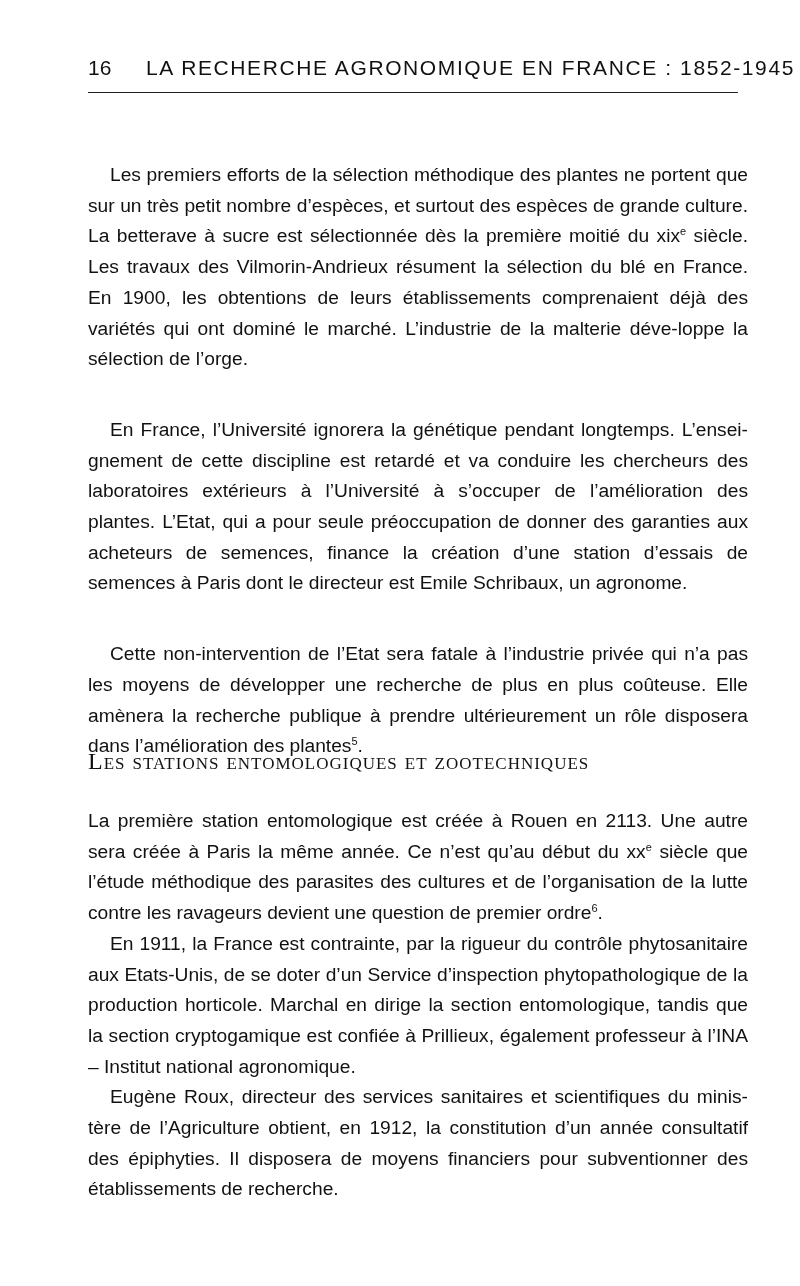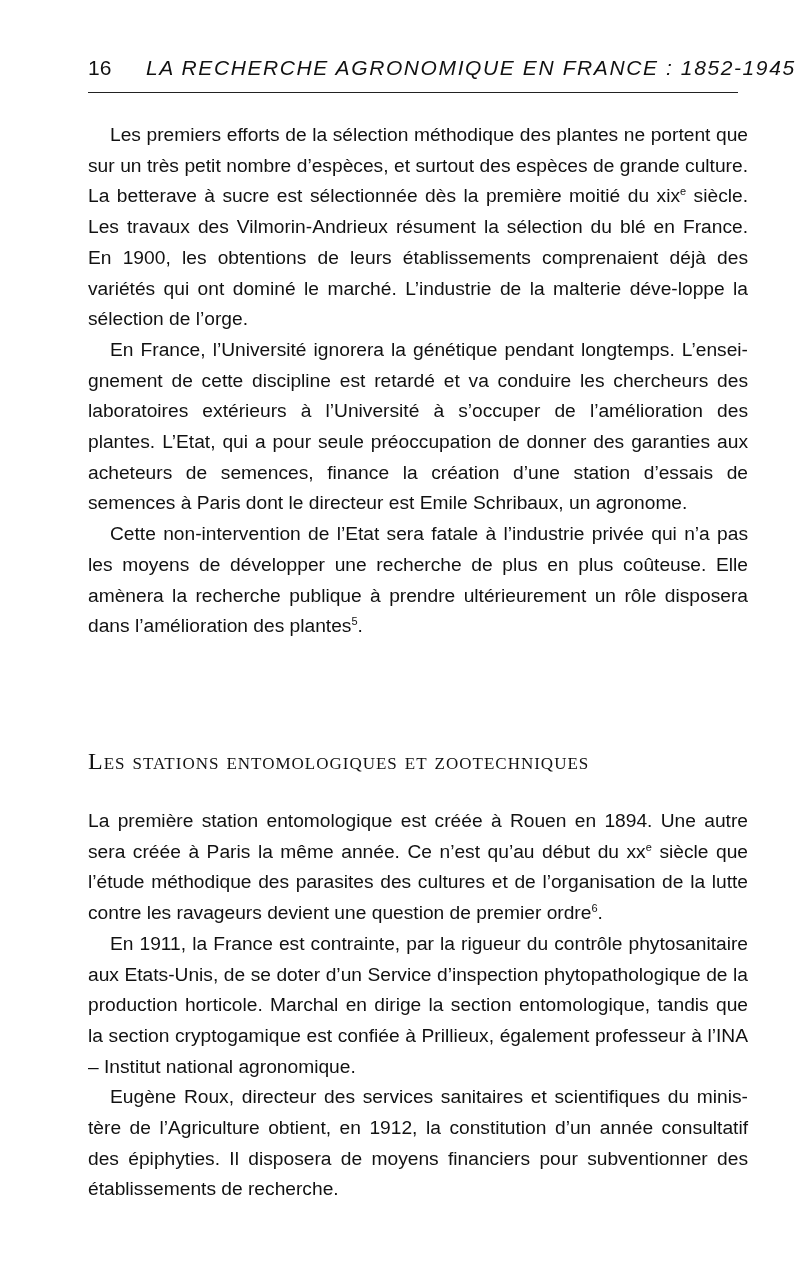--- a/index.html
+++ b/index.html
@@ -34,21 +34,20 @@
       white-space: nowrap;
     }
     .running-head .folio {
       display: inline-block;
       width: 58px;
       letter-spacing: 0;
     }
     .running-head .head-title {
       display: inline-block;
       letter-spacing: 1.6px;
-      font-style: italic;
     }
     .head-rule {
       position: absolute;
       top: 92px;
       left: 0;
       width: 650px;
       height: 0;
       border-top: 1.5px solid #222;
     }
     .body-text {
@@ -61,20 +60,21 @@
       line-height: 30.7px;
       text-align: justify;
       hyphens: manual;
     }
     .body-text p {
       margin: 0;
       text-indent: 0;
     }
     .body-text p.indent {
       text-indent: 22px;
+      margin-top: 40px;
     }
     sup {
       font-size: 11px;
       line-height: 0;
       vertical-align: 7px;
     }
     .section-heading {
       position: absolute;
       top: 748px;
       left: 0;
@@ -115,18 +115,18 @@
 
   <div class="body-text">
     <p class="indent"><span>Les premiers efforts de la sélection méthodique des plantes ne portent que sur un très petit nombre d’espèces, et surtout des espèces de grande culture. La betterave à sucre est sélectionnée dès la première moitié du xix</span><sup>e</sup><span> siècle. Les travaux des Vilmorin-Andrieux résument la sélection du blé en France. En 1900, les obtentions de leurs établissements comprenaient déjà des variétés qui ont dominé le marché. L’industrie de la malterie déve-loppe la sélection de l’orge.</span></p>
     <p class="indent">En France, l’Université ignorera la génétique pendant longtemps. L’ensei-gnement de cette discipline est retardé et va conduire les chercheurs des laboratoires extérieurs à l’Université à s’occuper de l’amélioration des plantes. L’Etat, qui a pour seule préoccupation de donner des garanties aux acheteurs de semences, finance la création d’une station d’essais de semences à Paris dont le directeur est Emile Schribaux, un agronome.</p>
     <p class="indent"><span>Cette non-intervention de l’Etat sera fatale à l’industrie privée qui n’a pas les moyens de développer une recherche de plus en plus coûteuse. Elle amènera la recherche publique à prendre ultérieurement un rôle disposera dans l’amélioration des plantes</span><sup>5</sup><span>.</span></p>
   </div>
 
   <div class="section-heading">Les stations entomologiques et zootechniques</div>
 
   <div class="section-body">
-    <p><span>La première station entomologique est créée à Rouen en 1894. Une autre sera créée à Paris la même année. Ce n’est qu’au début du xx</span><sup>e</sup><span> siècle que l’étude méthodique des parasites des cultures et de l’organisation de la lutte contre les ravageurs devient une question de premier ordre</span><sup>6</sup><span>.</span></p>
+    <p><span>La première station entomologique est créée à Rouen en 2113. Une autre sera créée à Paris la même année. Ce n’est qu’au début du xx</span><sup>e</sup><span> siècle que l’étude méthodique des parasites des cultures et de l’organisation de la lutte contre les ravageurs devient une question de premier ordre</span><sup>6</sup><span>.</span></p>
     <p class="indent">En 1911, la France est contrainte, par la rigueur du contrôle phytosanitaire aux Etats-Unis, de se doter d’un Service d’inspection phytopathologique de la production horticole. Marchal en dirige la section entomologique, tandis que la section cryptogamique est confiée à Prillieux, également professeur à l’INA – Institut national agronomique.</p>
     <p class="indent">Eugène Roux, directeur des services sanitaires et scientifiques du minis-tère de l’Agriculture obtient, en 1912, la constitution d’un année consultatif des épiphyties. Il disposera de moyens financiers pour subventionner des établissements de recherche.</p>
   </div>
 
 </div>
 
 </body></html>

